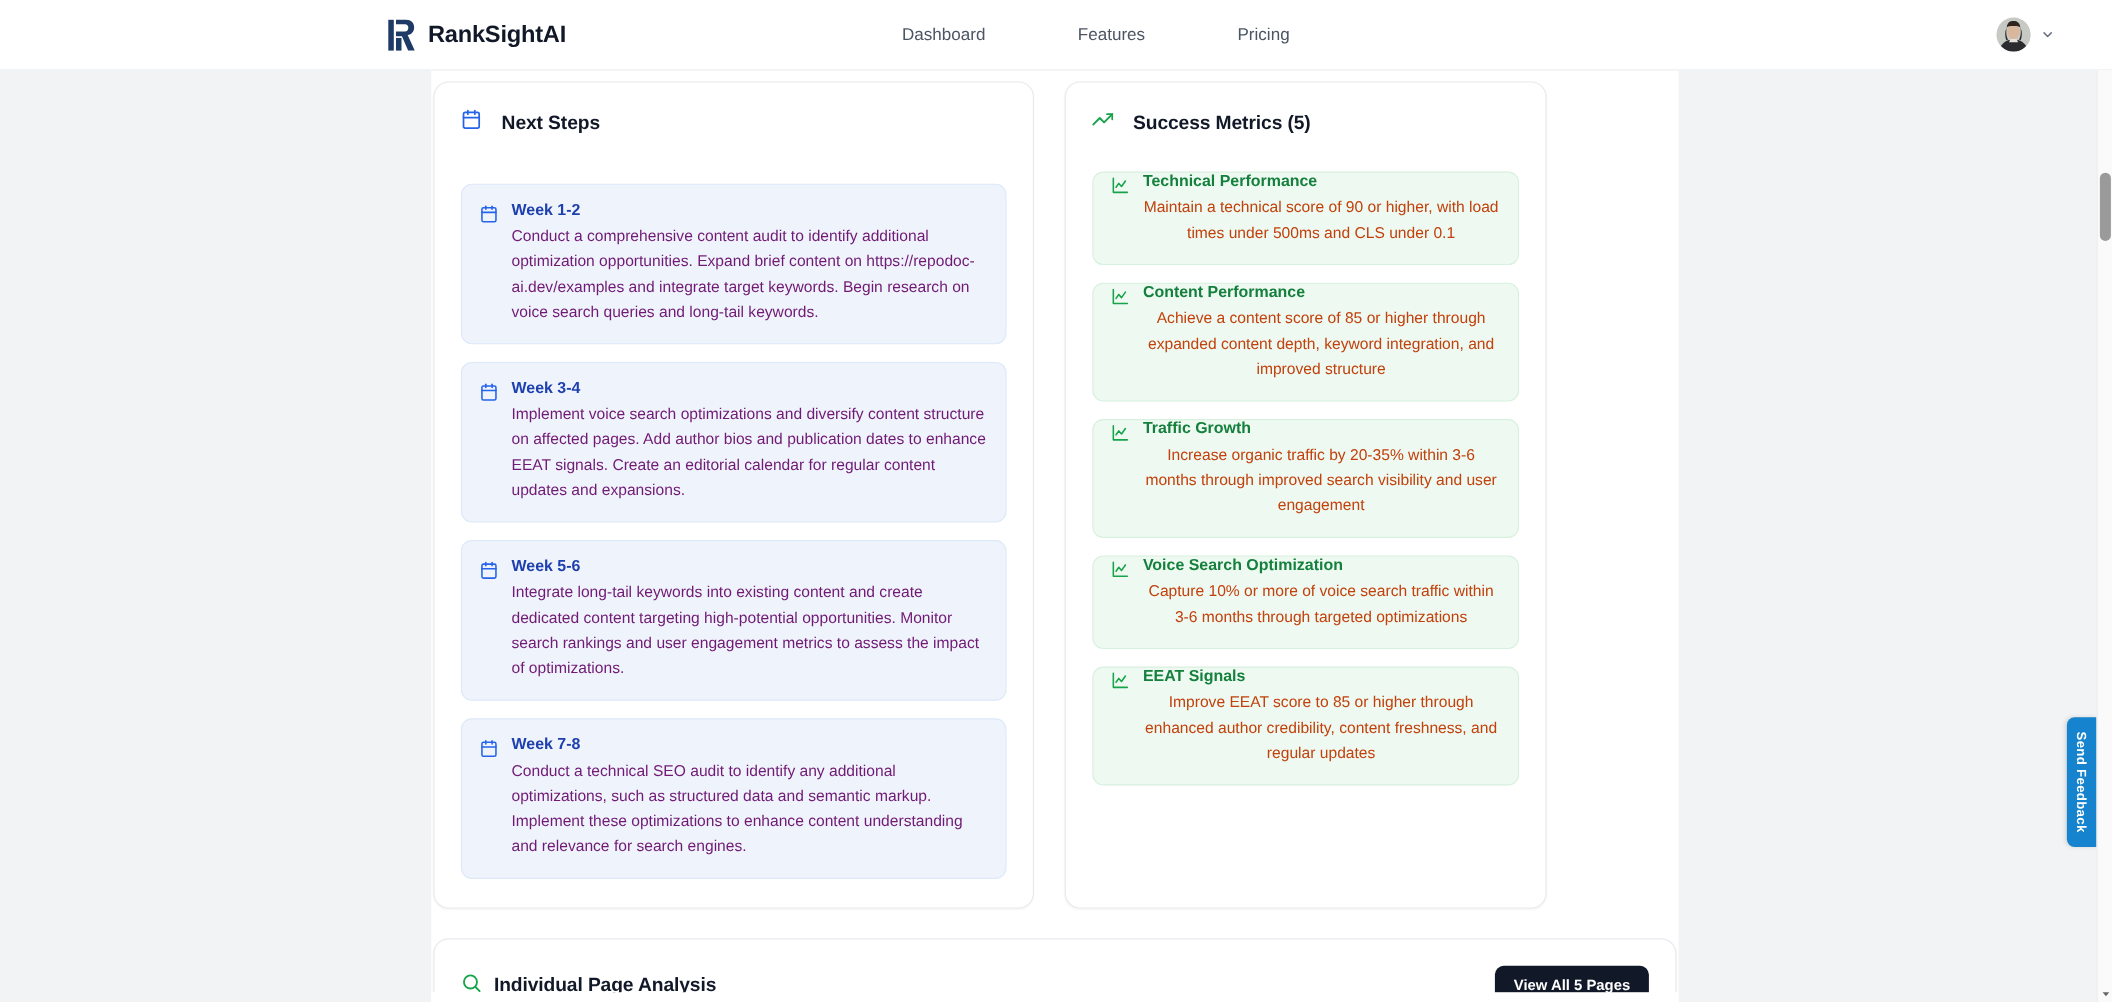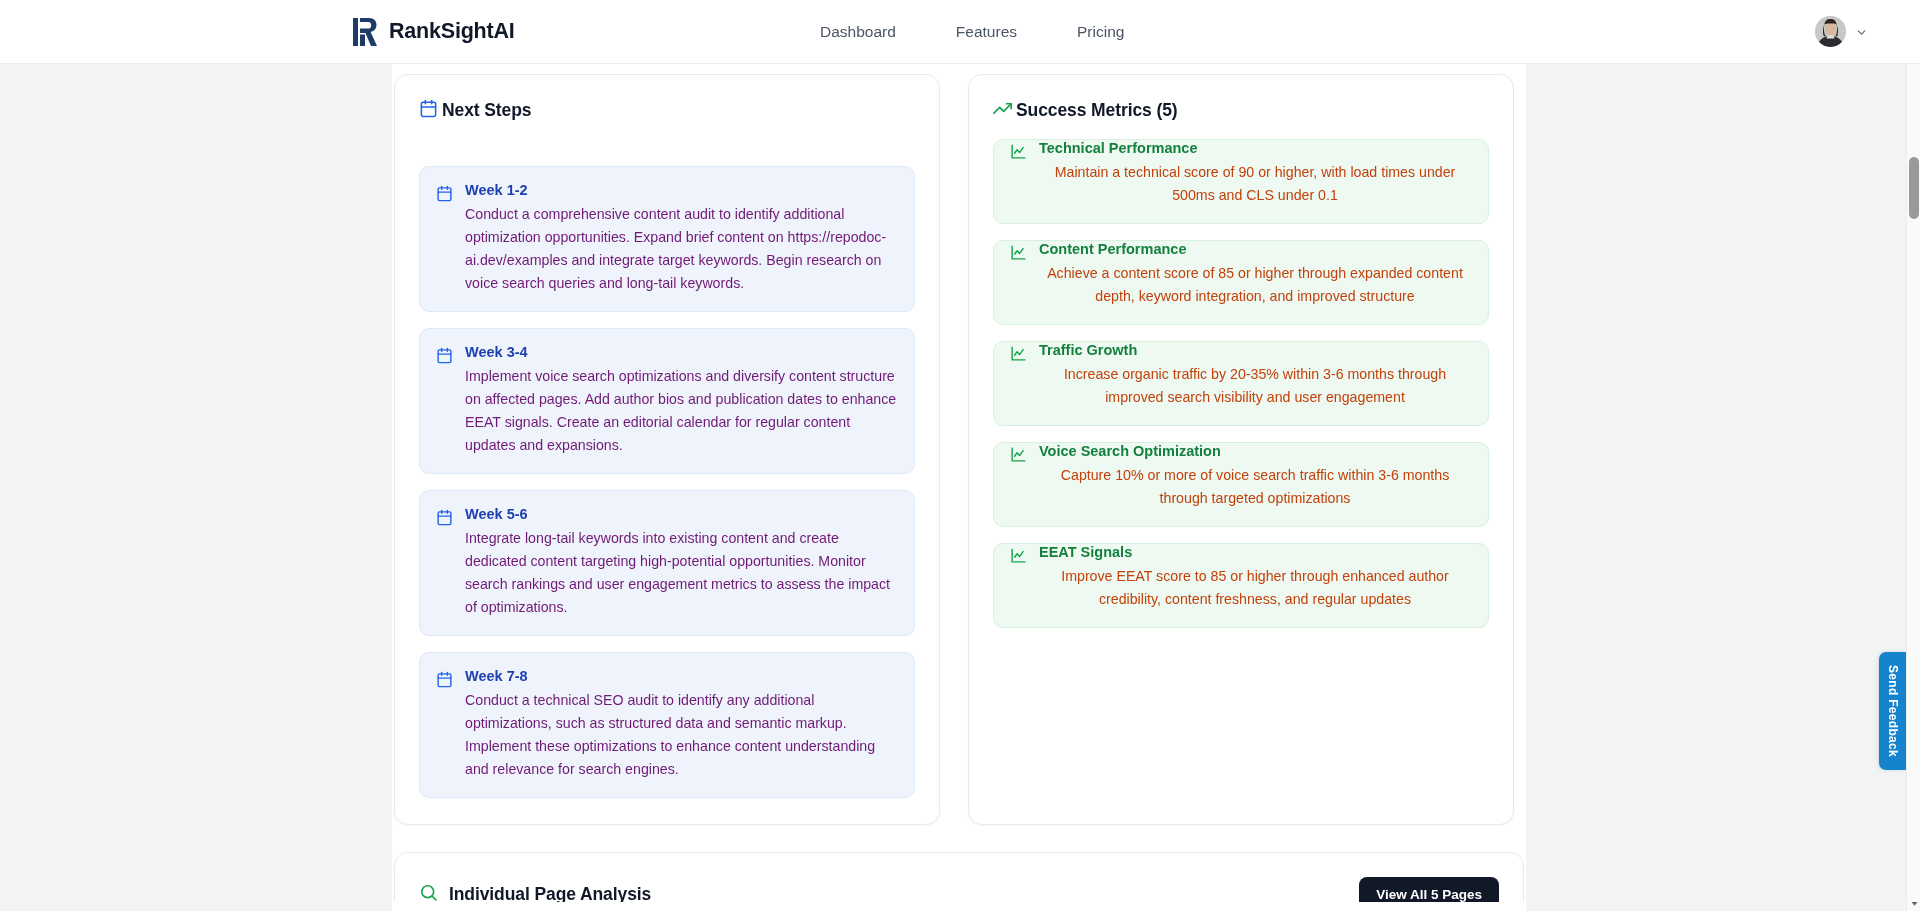--- a/index.html
+++ b/index.html
@@ -50,21 +50,21 @@
     color: #111827;
     letter-spacing: -0.2px;
     white-space: nowrap;
   }
 
   .nav-links {
     position: absolute;
     left: 820px;
     display: flex;
     align-items: center;
-    gap: 60px;
+    gap: 84px;
   }
   .nav-link {
     font-size: 15.5px;
     color: #4b5563;
     cursor: pointer;
     white-space: nowrap;
   }
 
   .user-area {
     position: absolute;
@@ -115,27 +115,27 @@
     padding: 10px 0 0 0;
   }
 
   .card {
     background: #ffffff;
     border: 1px solid #e7e9ee;
     border-radius: 14px;
     box-shadow: 0 1px 2px rgba(16,24,40,0.04);
   }
   .card.left  { width: 546px; margin-left: 2px; padding: 24px 24px 26px 24px; }
-  .card.right { width: 546px; padding: 24px 24px 26px 24px; }
+  .card.right { width: 438px; padding: 24px 24px 26px 24px; }
 
   .card-head {
     display: flex;
     align-items: center;
-    gap: 4px;
-    margin-bottom: 17px;
+    gap: 18px;
+    margin-bottom: 33px;
   }
   .card-title {
     font-size: 17.5px;
     font-weight: bold;
     color: #111827;
     letter-spacing: -0.1px;
     white-space: nowrap;
   }
 
   .icon-cal-head { width: 19px; height: 19px; color: #2563eb; flex: none; }

